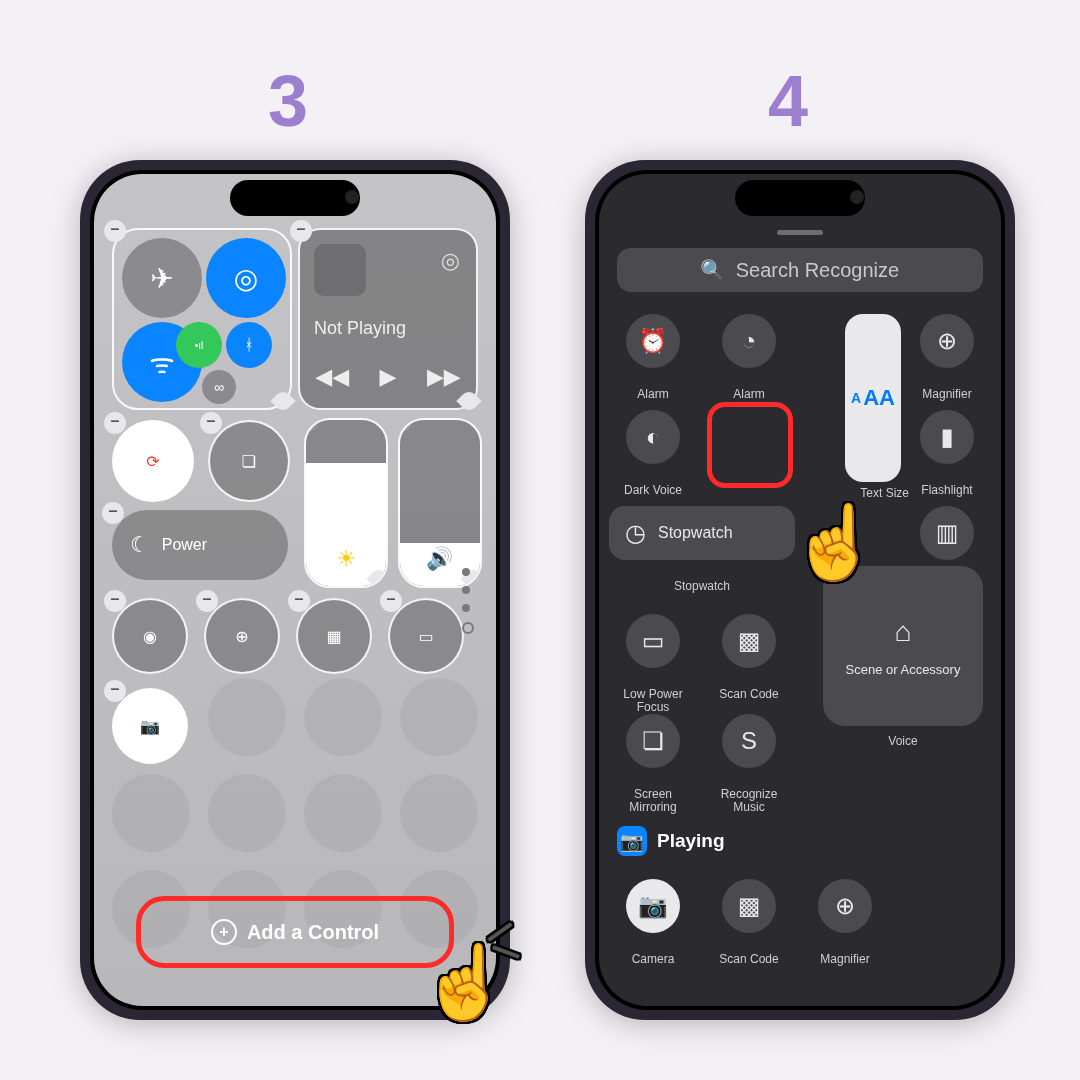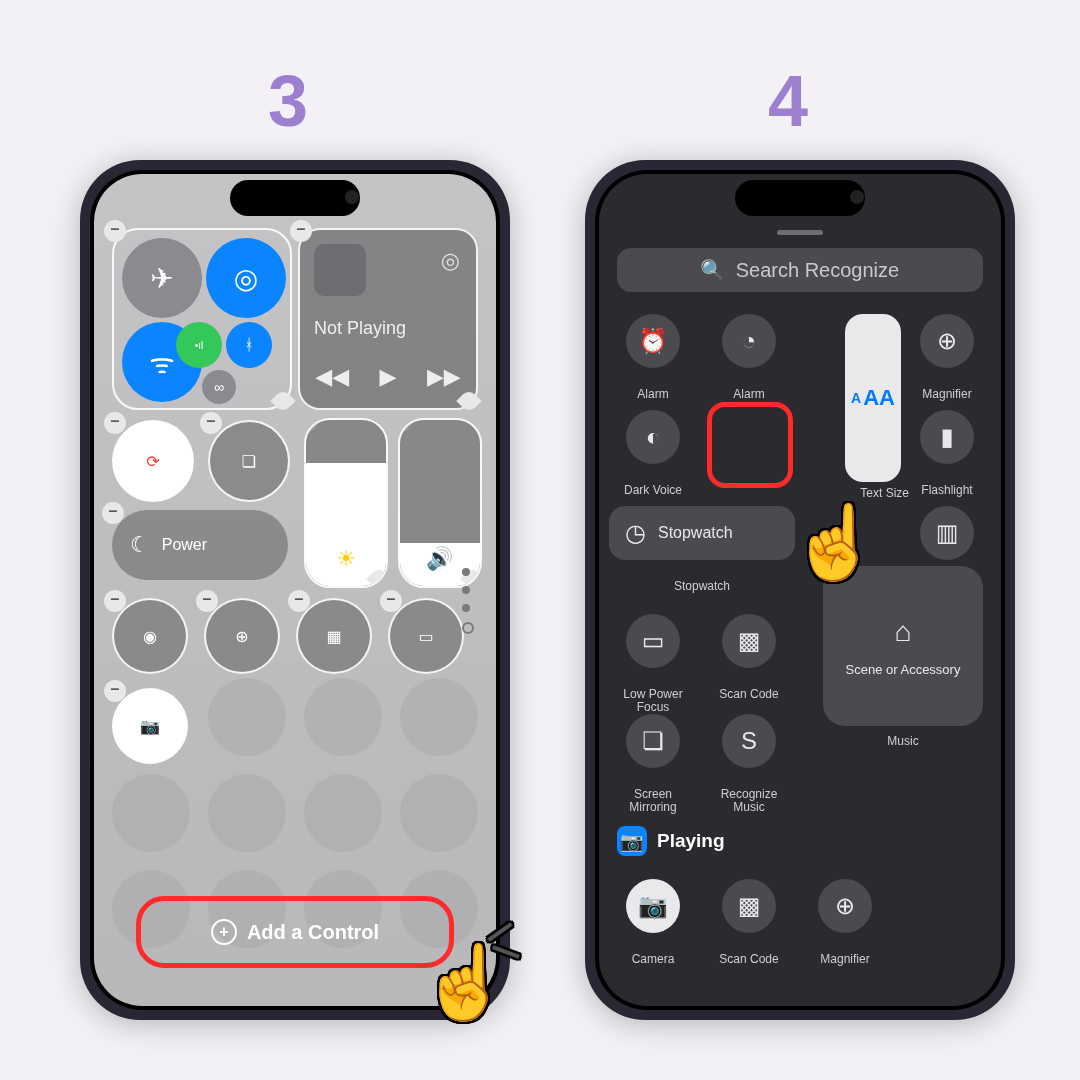--- a/index.html
+++ b/index.html
@@ -296,21 +296,21 @@
             <div class="ic">
               <span>Ѕ</span>
             </div>
             <div class="lbl">Recognize Music</div>
           </div>
     </div>
 
     <div class="bigTile">
       <span style="font-size:28px">⌂</span>
       <span>Scene or Accessory</span>
-      <span style="position:absolute;bottom:-22px;left:0;right:0;text-align:center;color:#cfcfd2;font-size:12px">Music</span>
+      <span style="position:absolute;bottom:-22px;left:0;right:0;text-align:center;color:#cfcfd2;font-size:12px">Voice</span>
     </div>
 
     <div class="capHdr">
       <div class="bx">
             <span>📷</span>
           </div>
       <span>Playing</span>
     </div>
     <div class="gRow" style="bottom:40px;left:18px">
       <div class="gItem">

